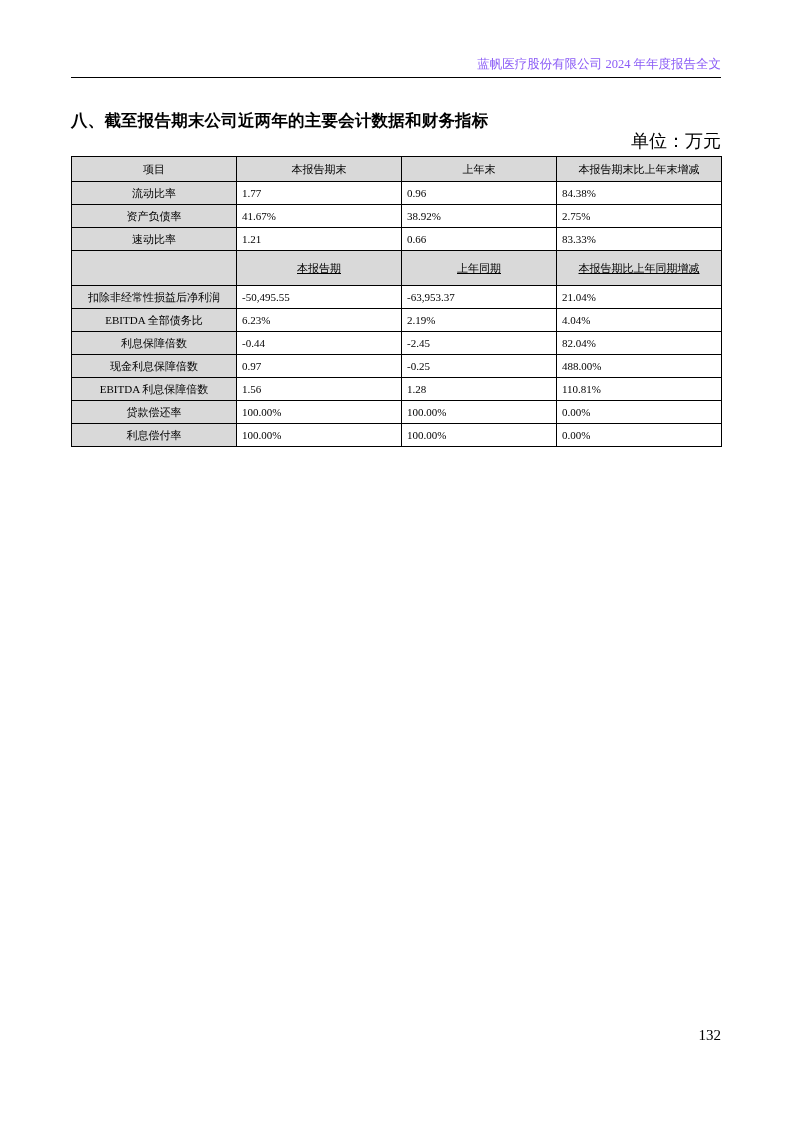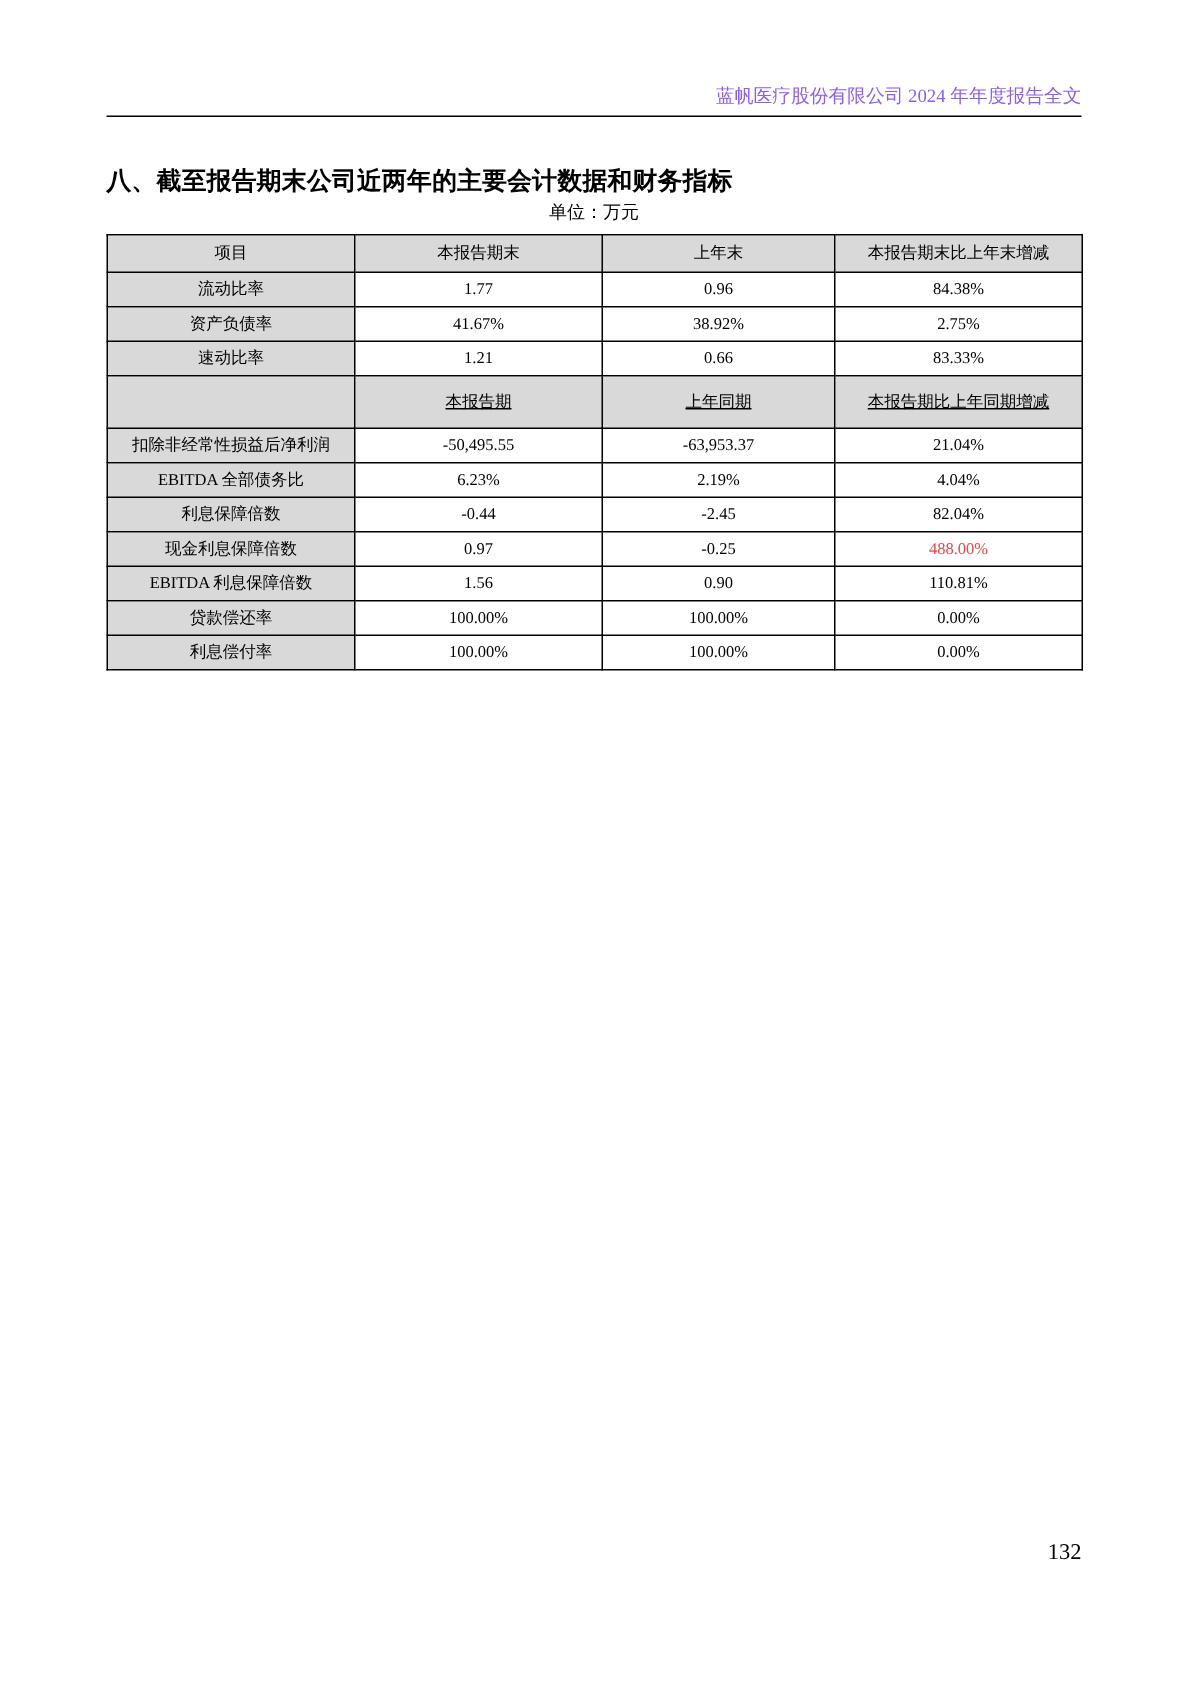--- a/index.html
+++ b/index.html
@@ -53,22 +53,22 @@
     line-height: 24px;
     white-space: nowrap;
   }
 
   
   .unit-note {
     position: absolute;
     left: 71px;
     top: 132px;
     width: 650px;
-    text-align: center;
-    font-size: 12px;
+    text-align: right;
+    font-size: 18px;
     line-height: 18px;
   }
 
   
   .fin-table {
     position: absolute;
     left: 71px;
     top: 156px;
     width: 650px;
     border-collapse: collapse;
@@ -92,33 +92,33 @@
   td.label {
     background: #d9d9d9;
     text-align: center;
   }
   td.hdr {
     background: #d9d9d9;
     text-align: center;
   }
   td.num {
     background: #ffffff;
-    text-align: center;
+    text-align: left;
   }
   tr.section-head td {
     height: 30px;
     line-height: 29px;
     text-decoration: underline;
   }
   tr.head-row td {
     height: 20px;
     line-height: 19px;
   }
   .hl-red {
-    color: #ef4444;
+    color: #000000;
   }
 
   
   .page-number {
     position: absolute;
     left: 621px;
     top: 1027px;
     width: 100px;
     text-align: right;
     font-size: 15px;
@@ -200,21 +200,21 @@
       </tr>
       <tr>
         <td class="label">现金利息保障倍数</td>
         <td class="num">0.97</td>
         <td class="num">-0.25</td>
         <td class="num hl-red">488.00%</td>
       </tr>
       <tr>
         <td class="label">EBITDA 利息保障倍数</td>
         <td class="num">1.56</td>
-        <td class="num">0.90</td>
+        <td class="num">1.28</td>
         <td class="num">110.81%</td>
       </tr>
       <tr>
         <td class="label">贷款偿还率</td>
         <td class="num">100.00%</td>
         <td class="num">100.00%</td>
         <td class="num">0.00%</td>
       </tr>
       <tr>
         <td class="label">利息偿付率</td>

